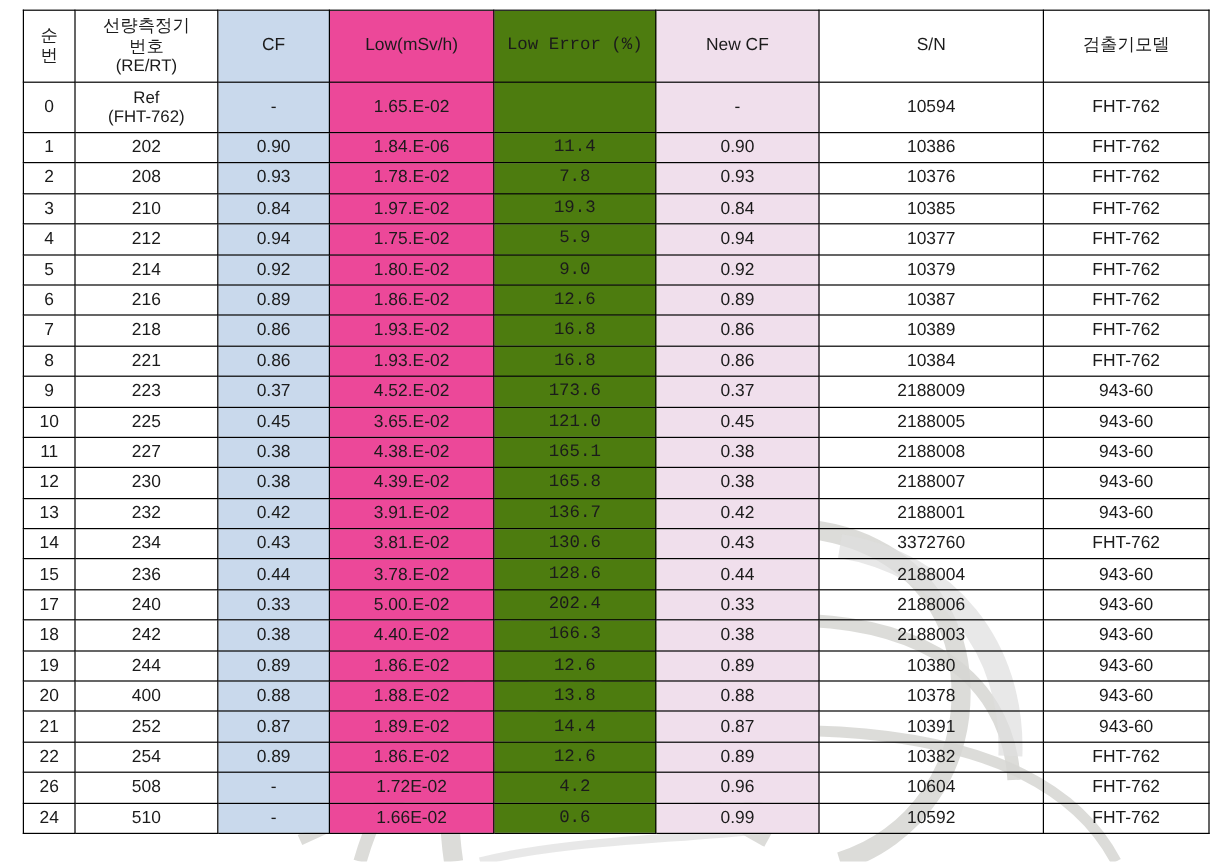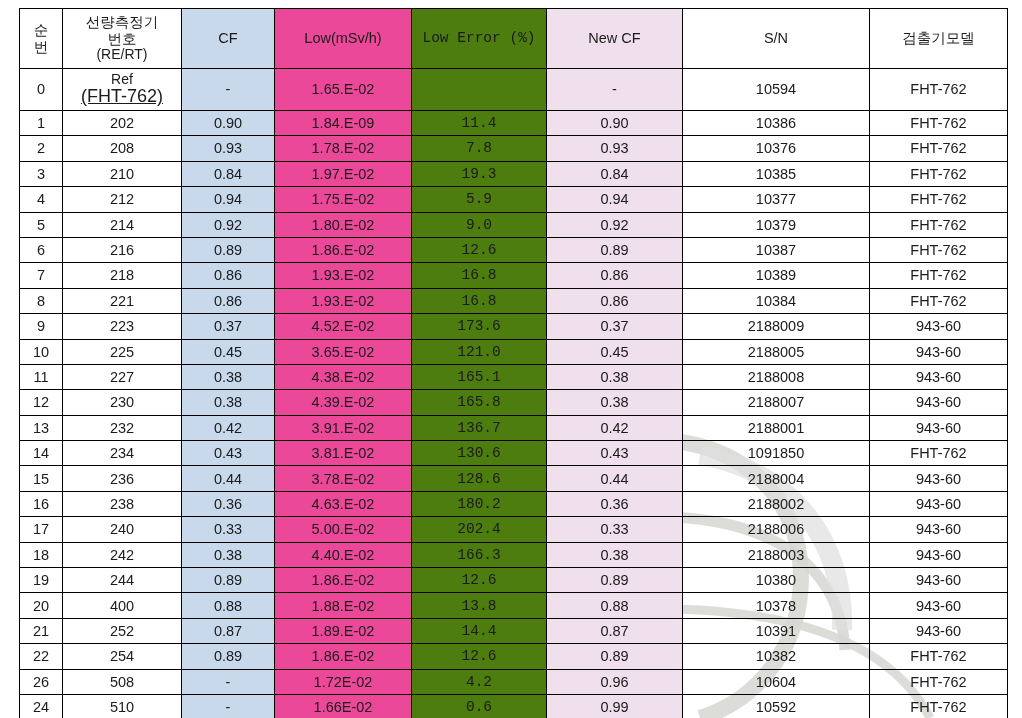--- a/index.html
+++ b/index.html
@@ -59,21 +59,21 @@
   th .sub-line  { display: block; font-size: 14px; }
   th.vert-ko {
     line-height: 1.05;
     font-size: 15px;
   }
   th.vert-ko .k-line { display:block; }
 
   
   tr.row-ref td { height: 41px; }
   tr.row-ref td .ref-l1 { display: block; font-size: 14px; line-height: 1.1; }
-  tr.row-ref td .ref-l2 { display: block; font-size: 18px; line-height: 1.1; text-decoration: underline; }
+  tr.row-ref td .ref-l2 { display: block; font-size: 14px; line-height: 1.1; }
 
   
   tbody tr.data-row td { height: 24.4px; }
 
   
   .c-idx   { background: transparent; }
   .c-sn    { background: transparent; }
   .c-cf    { background: #c9d9ec; }
   .c-low   { background: #ec4899; }
   .c-err   { background: #4d7c0f; font-family: Liberation Mono, monospace; }
@@ -154,21 +154,21 @@
         <td class="c-err"></td>
         <td class="c-newcf">-</td>
         <td class="c-serial">10594</td>
         <td class="c-model">FHT-762</td>
       </tr>
 
     <tr class="data-row">
           <td class="c-idx">1</td>
           <td class="c-idx">202</td>
           <td class="c-cf">0.90</td>
-          <td class="c-low">1.84.E-09</td>
+          <td class="c-low">1.84.E-06</td>
           <td class="c-err">11.4</td>
           <td class="c-newcf">0.90</td>
           <td class="c-serial">10386</td>
           <td class="c-model">FHT-762</td>
         </tr>
         <tr class="data-row">
           <td class="c-idx">2</td>
           <td class="c-idx">208</td>
           <td class="c-cf">0.93</td>
           <td class="c-low">1.78.E-02</td>
@@ -287,44 +287,34 @@
           <td class="c-serial">2188001</td>
           <td class="c-model">943-60</td>
         </tr>
         <tr class="data-row">
           <td class="c-idx">14</td>
           <td class="c-idx">234</td>
           <td class="c-cf">0.43</td>
           <td class="c-low">3.81.E-02</td>
           <td class="c-err">130.6</td>
           <td class="c-newcf">0.43</td>
-          <td class="c-serial">1091850</td>
+          <td class="c-serial">3372760</td>
           <td class="c-model">FHT-762</td>
         </tr>
         <tr class="data-row">
           <td class="c-idx">15</td>
           <td class="c-idx">236</td>
           <td class="c-cf">0.44</td>
           <td class="c-low">3.78.E-02</td>
           <td class="c-err">128.6</td>
           <td class="c-newcf">0.44</td>
           <td class="c-serial">2188004</td>
           <td class="c-model">943-60</td>
         </tr>
         <tr class="data-row">
-          <td class="c-idx">16</td>
-          <td class="c-idx">238</td>
-          <td class="c-cf">0.36</td>
-          <td class="c-low">4.63.E-02</td>
-          <td class="c-err">180.2</td>
-          <td class="c-newcf">0.36</td>
-          <td class="c-serial">2188002</td>
-          <td class="c-model">943-60</td>
-        </tr>
-        <tr class="data-row">
           <td class="c-idx">17</td>
           <td class="c-idx">240</td>
           <td class="c-cf">0.33</td>
           <td class="c-low">5.00.E-02</td>
           <td class="c-err">202.4</td>
           <td class="c-newcf">0.33</td>
           <td class="c-serial">2188006</td>
           <td class="c-model">943-60</td>
         </tr>
         <tr class="data-row">

